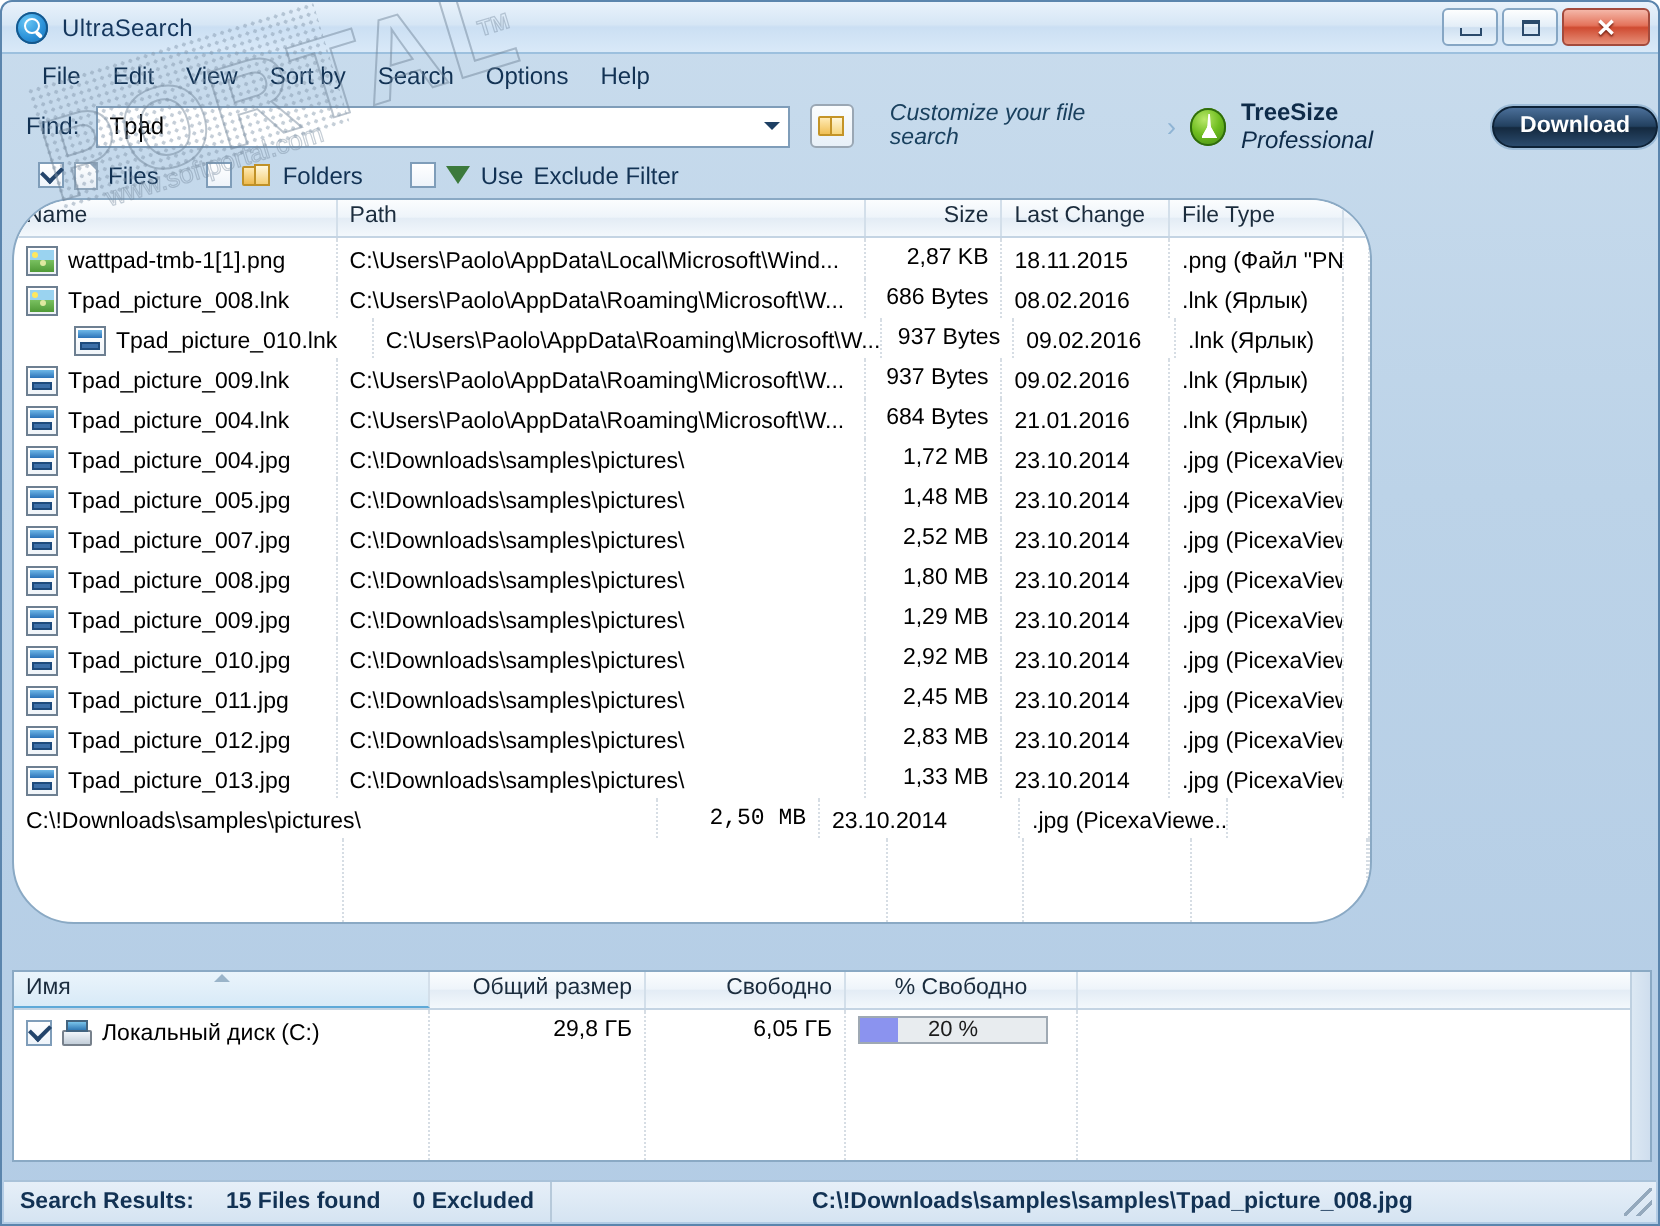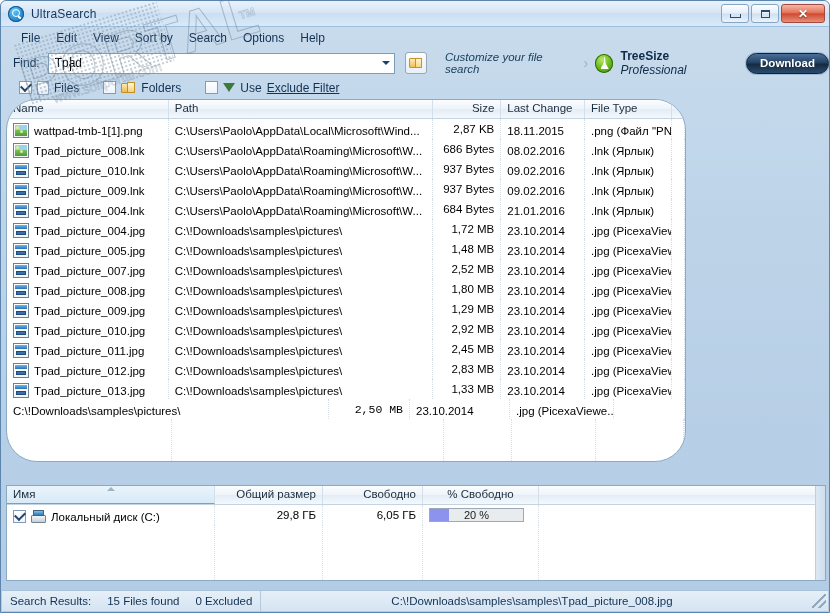--- a/index.html
+++ b/index.html
@@ -303,21 +303,20 @@
     position: relative;
   }
   .ic-funnel::after {
     content:"";
     position:absolute; left:-1px; top:9px;
     width:2px; height:4px;
     background:#3c7a3c;
   }
   .linklike {
     color: #123254;
-    text-decoration: underline;
   }
   .gap-md { width: 14px; }
 
   
   .panel {
     background: #ffffff;
     border: 1px solid #8aa9c4;
     box-sizing: border-box;
     position: relative;
     overflow: hidden;
@@ -472,21 +471,21 @@
   .statusbar {
     height: 21px;
     display: flex;
     align-items: center;
     font-size: 11.5px;
     color: #123254;
     background: linear-gradient(180deg,#e6eff8 0%, #d5e4f2 100%);
     border-top: 1px solid #a9c2d9;
     box-sizing: border-box;
   }
-  .sb-seg { padding: 4px 8px; height: 100%; display: flex; align-items: center; box-sizing: border-box;}
+  .sb-seg { padding: 4px 8px; height: 100%; display: flex; align-items: center; box-sizing: border-box; font-weight: bold;}
   .sb-seg.div { border-right: 1px solid #b6c9da; }
   .grip {
     margin-left: auto;
     width: 14px; height: 14px;
     margin-right: 2px;
     background:
       linear-gradient(135deg, transparent 0 45%, #94a9bd 45% 55%, transparent 55% 100%),
       linear-gradient(135deg, transparent 0 70%, #94a9bd 70% 80%, transparent 80% 100%);
   }
 
@@ -617,21 +616,21 @@
             <span class="ficon img"></span>
             <span>Tpad_picture_008.lnk</span>
           </div>
           <div class="td" style="width: 322px;">C:\Users\Paolo\AppData\Roaming\Microsoft\W...</div>
           <div class="td r" style="width: 81px;">686 Bytes</div>
           <div class="td" style="width: 100px;">08.02.2016</div>
           <div class="td" style="width: 104px;">.lnk (Ярлык)</div>
           <div class="td" style="flex: 1 1 0%;"></div>
         </div>
         <div class="lv-row">
-          <div class="td" style="width: 196px;">
+          <div class="td" style="width: 196px; margin-left: 24px;">
             <span class="ficon doc"></span>
             <span>Tpad_picture_010.lnk</span>
           </div>
           <div class="td" style="width: 322px;">C:\Users\Paolo\AppData\Roaming\Microsoft\W...</div>
           <div class="td r" style="width: 81px;">937 Bytes</div>
           <div class="td" style="width: 100px;">09.02.2016</div>
           <div class="td" style="width: 104px;">.lnk (Ярлык)</div>
           <div class="td" style="flex: 1 1 0%;"></div>
         </div>
         <div class="lv-row">

